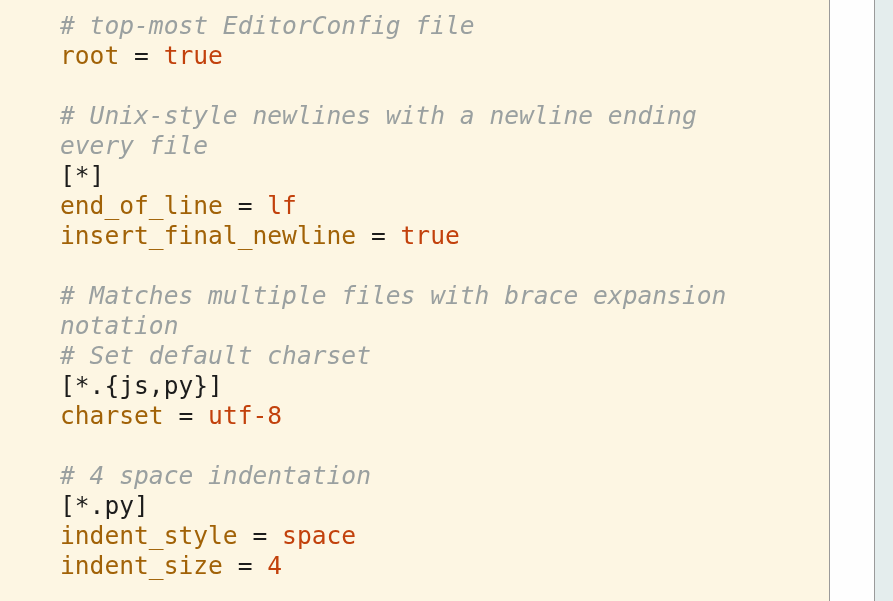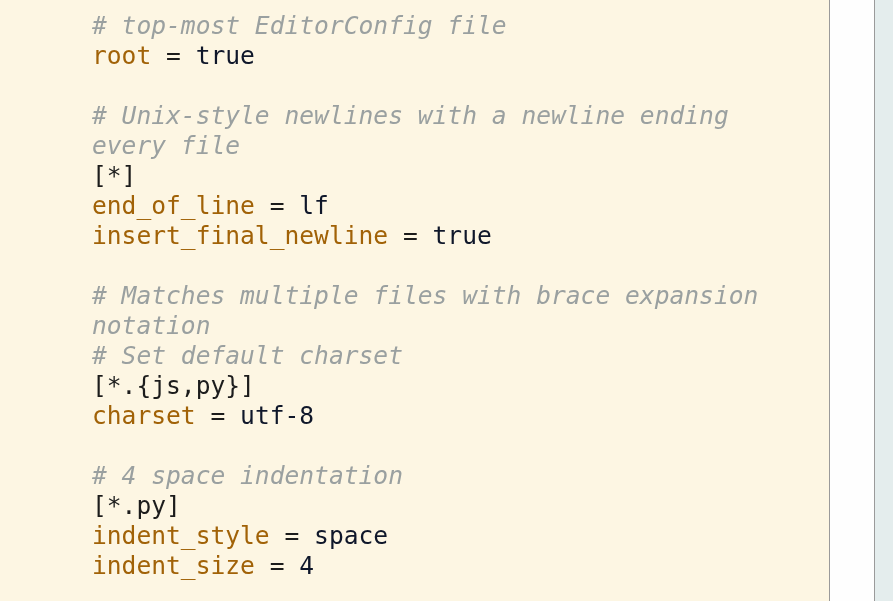--- a/index.html
+++ b/index.html
@@ -44,41 +44,40 @@
     line-height: 30px;
     letter-spacing: 0px;
     white-space: pre;
     -webkit-font-smoothing: antialiased;
   }
 
   .code-line {
     display: block;
     height: 30px;
     white-space: pre;
-    margin-left: 32px;
   }
   .code-line.blank {
     height: 30px;
   }
 
   .tok-comment {
     color: #9aa0a0;
     font-style: italic;
   }
   .tok-section {
     color: #1c1c1c;
   }
   .tok-key {
     color: #a16207;
   }
   .tok-punct {
     color: #1c1c1c;
   }
   .tok-value {
-    color: #0f172a;
+    color: #c2410c;
   }
 
   
   #scrollbar-region {
     position: relative;
     width: 64px;
     height: 601px;
     display: flex;
     align-items: stretch;
     background: #ffffff;

